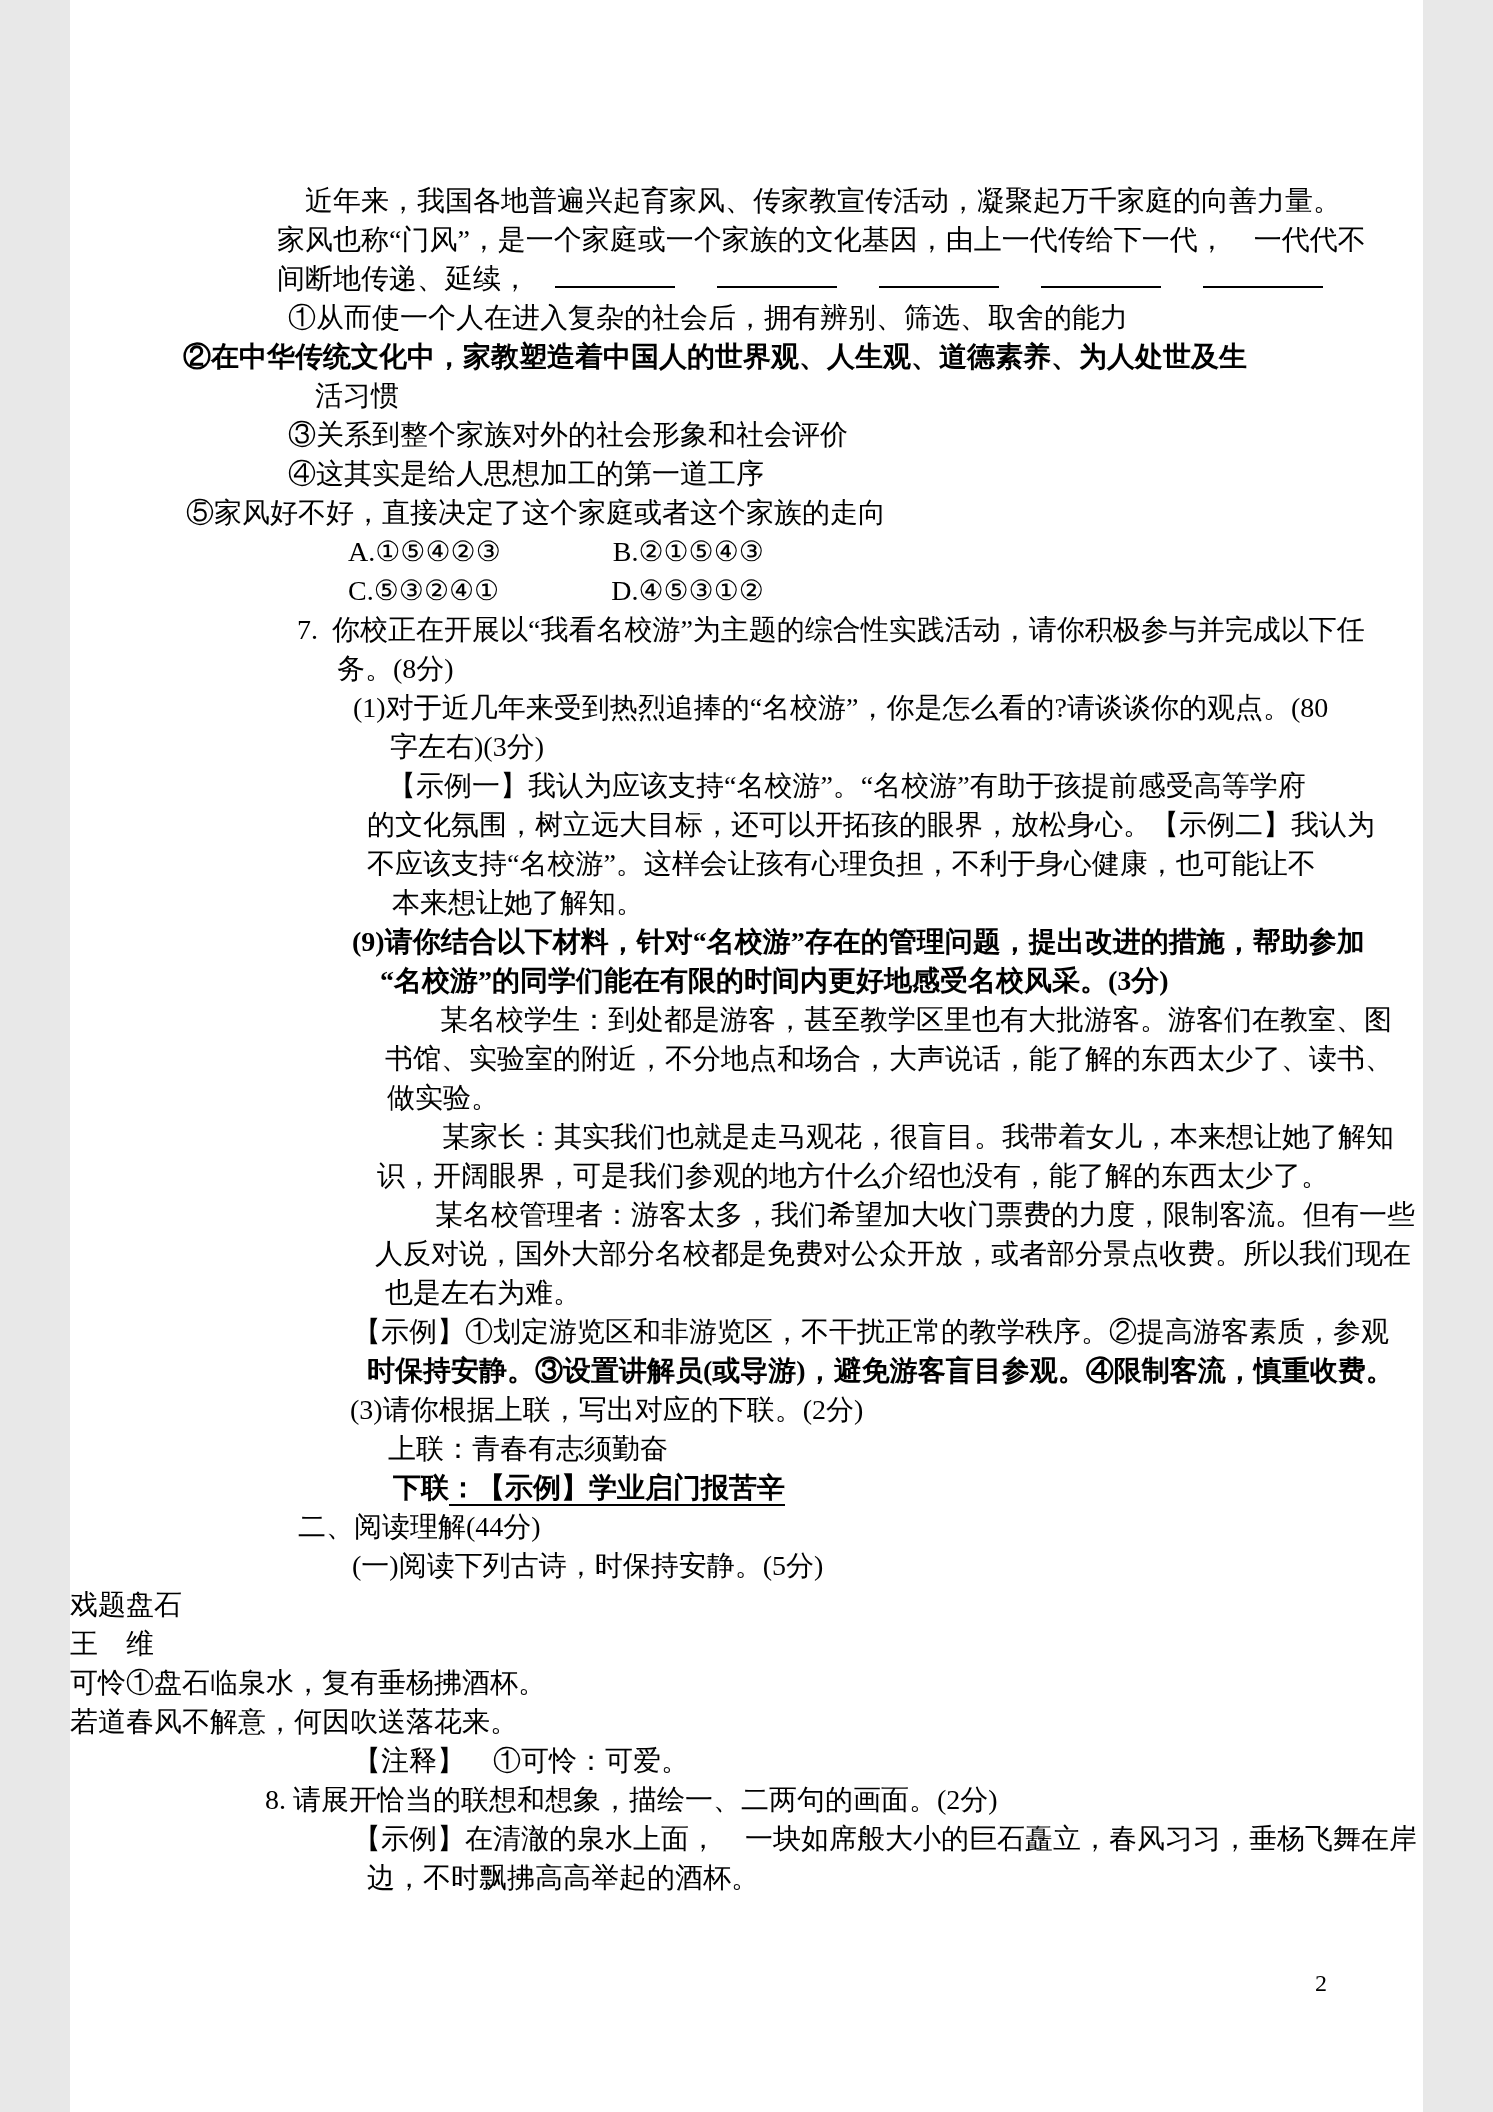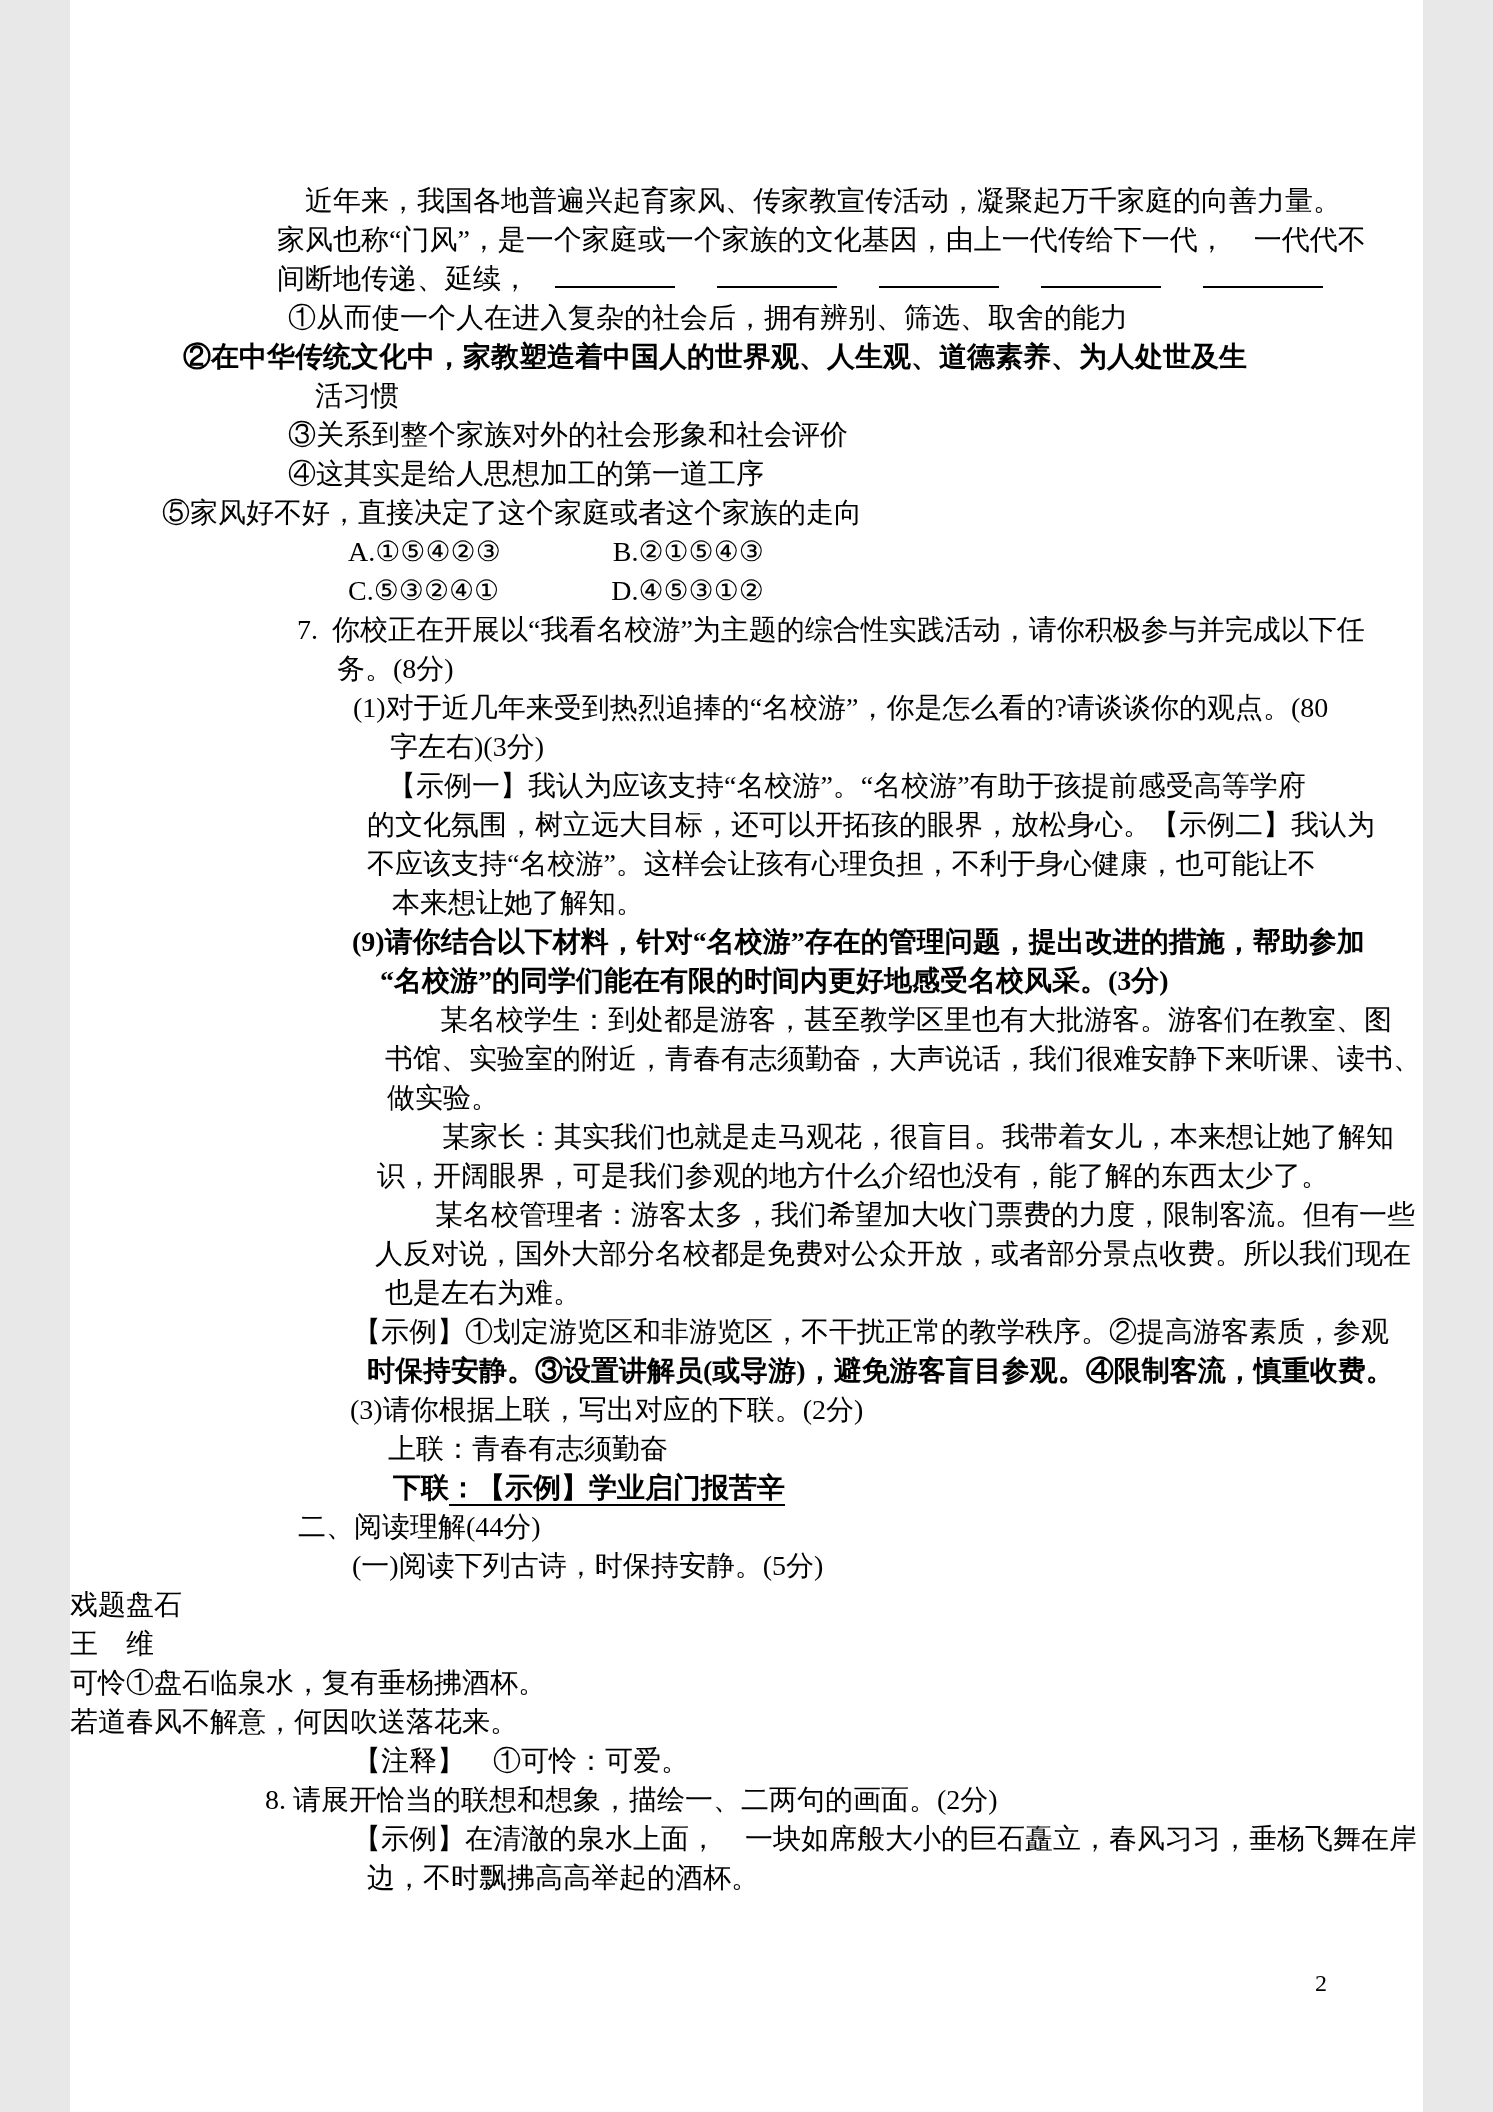--- a/index.html
+++ b/index.html
@@ -57,35 +57,35 @@
 <div class="page">
   <div class="doc-body">
       <div class="line" style="padding-left: 235px;">近年来，我国各地普遍兴起育家风、传家教宣传活动，凝聚起万千家庭的向善力量。</div>
       <div class="line" style="padding-left: 207px;">家风也称“门风”，是一个家庭或一个家族的文化基因，由上一代传给下一代，　一代代不</div>
       <div class="line" style="padding-left: 207px;">间断地传递、延续，<span class="blank"></span><span class="blank"></span><span class="blank"></span><span class="blank"></span><span class="blank"></span></div>
       <div class="line" style="padding-left: 218px;">①从而使一个人在进入复杂的社会后，拥有辨别、筛选、取舍的能力</div>
       <div class="line" style="padding-left: 113px; font-weight: bold;">②在中华传统文化中，家教塑造着中国人的世界观、人生观、道德素养、为人处世及生</div>
       <div class="line" style="padding-left: 245px;">活习惯</div>
       <div class="line" style="padding-left: 218px;">③关系到整个家族对外的社会形象和社会评价</div>
       <div class="line" style="padding-left: 218px;">④这其实是给人思想加工的第一道工序</div>
-      <div class="line" style="padding-left: 92px;">⑤家风好不好，直接决定了这个家庭或者这个家族的走向</div>
+      <div class="line" style="padding-left: 116px;">⑤家风好不好，直接决定了这个家庭或者这个家族的走向</div>
       <div class="line" style="padding-left: 278px;">A.①⑤④②③　　　　B.②①⑤④③</div>
       <div class="line" style="padding-left: 278px;">C.⑤③②④①　　　　D.④⑤③①②</div>
       <div class="line" style="padding-left: 227px;">7.  你校正在开展以“我看名校游”为主题的综合性实践活动，请你积极参与并完成以下任</div>
       <div class="line" style="padding-left: 267px;">务。(8分)</div>
       <div class="line" style="padding-left: 283px;">(1)对于近几年来受到热烈追捧的“名校游”，你是怎么看的?请谈谈你的观点。(80</div>
       <div class="line" style="padding-left: 320px;">字左右)(3分)</div>
       <div class="line" style="padding-left: 318px;">【示例一】我认为应该支持“名校游”。“名校游”有助于孩提前感受高等学府</div>
       <div class="line" style="padding-left: 297px;">的文化氛围，树立远大目标，还可以开拓孩的眼界，放松身心。【示例二】我认为</div>
       <div class="line" style="padding-left: 297px;">不应该支持“名校游”。这样会让孩有心理负担，不利于身心健康，也可能让不</div>
       <div class="line" style="padding-left: 322px;">本来想让她了解知。</div>
       <div class="line bold" style="padding-left: 282px;">(9)请你结合以下材料，针对“名校游”存在的管理问题，提出改进的措施，帮助参加</div>
       <div class="line bold" style="padding-left: 310px;">“名校游”的同学们能在有限的时间内更好地感受名校风采。(3分)</div>
       <div class="line" style="padding-left: 370px;">某名校学生：到处都是游客，甚至教学区里也有大批游客。游客们在教室、图</div>
-      <div class="line" style="padding-left: 315px;">书馆、实验室的附近，青春有志须勤奋，大声说话，我们很难安静下来听课、读书、</div>
+      <div class="line" style="padding-left: 315px;">书馆、实验室的附近，不分地点和场合，大声说话，能了解的东西太少了、读书、</div>
       <div class="line" style="padding-left: 317px;">做实验。</div>
       <div class="line" style="padding-left: 372px;">某家长：其实我们也就是走马观花，很盲目。我带着女儿，本来想让她了解知</div>
       <div class="line" style="padding-left: 307px;">识，开阔眼界，可是我们参观的地方什么介绍也没有，能了解的东西太少了。</div>
       <div class="line" style="padding-left: 365px;">某名校管理者：游客太多，我们希望加大收门票费的力度，限制客流。但有一些</div>
       <div class="line" style="padding-left: 305px;">人反对说，国外大部分名校都是免费对公众开放，或者部分景点收费。所以我们现在</div>
       <div class="line" style="padding-left: 315px;">也是左右为难。</div>
       <div class="line" style="padding-left: 283px;">【示例】①划定游览区和非游览区，不干扰正常的教学秩序。②提高游客素质，参观</div>
       <div class="line" style="padding-left: 297px; font-weight: bold;">时保持安静。③设置讲解员(或导游)，避免游客盲目参观。④限制客流，慎重收费。</div>
       <div class="line" style="padding-left: 280px;">(3)请你根据上联，写出对应的下联。(2分)</div>
       <div class="line" style="padding-left: 318px;">上联：青春有志须勤奋</div>

